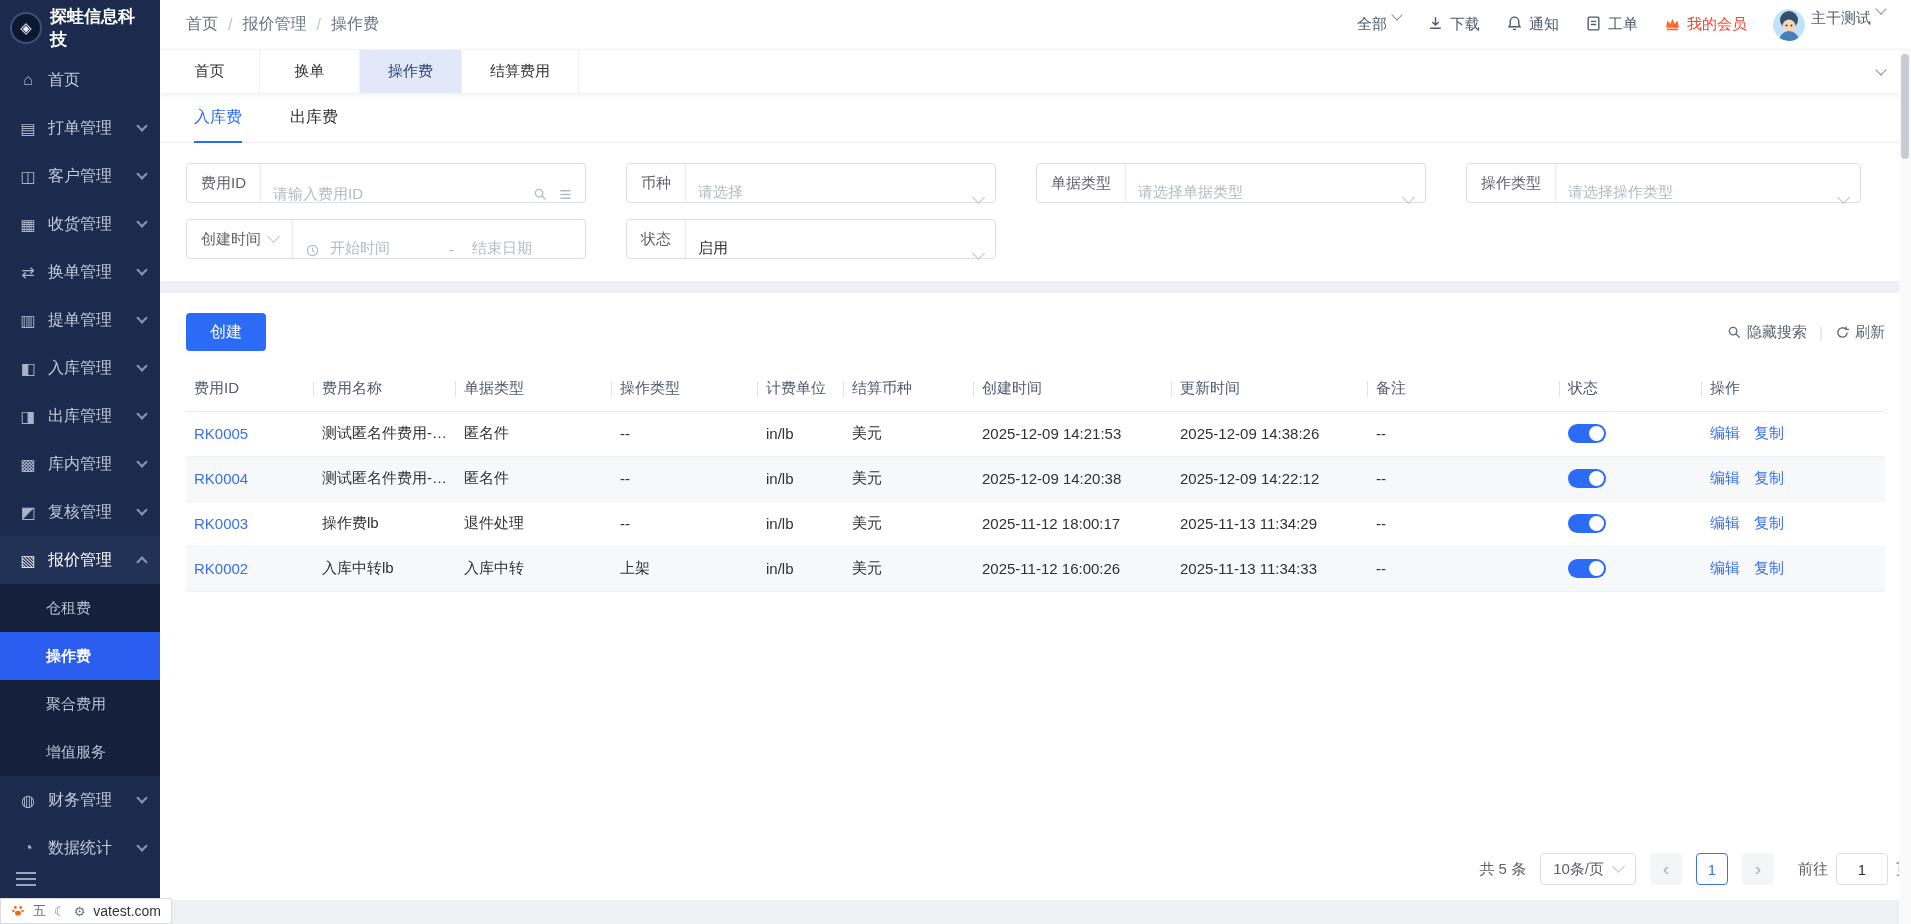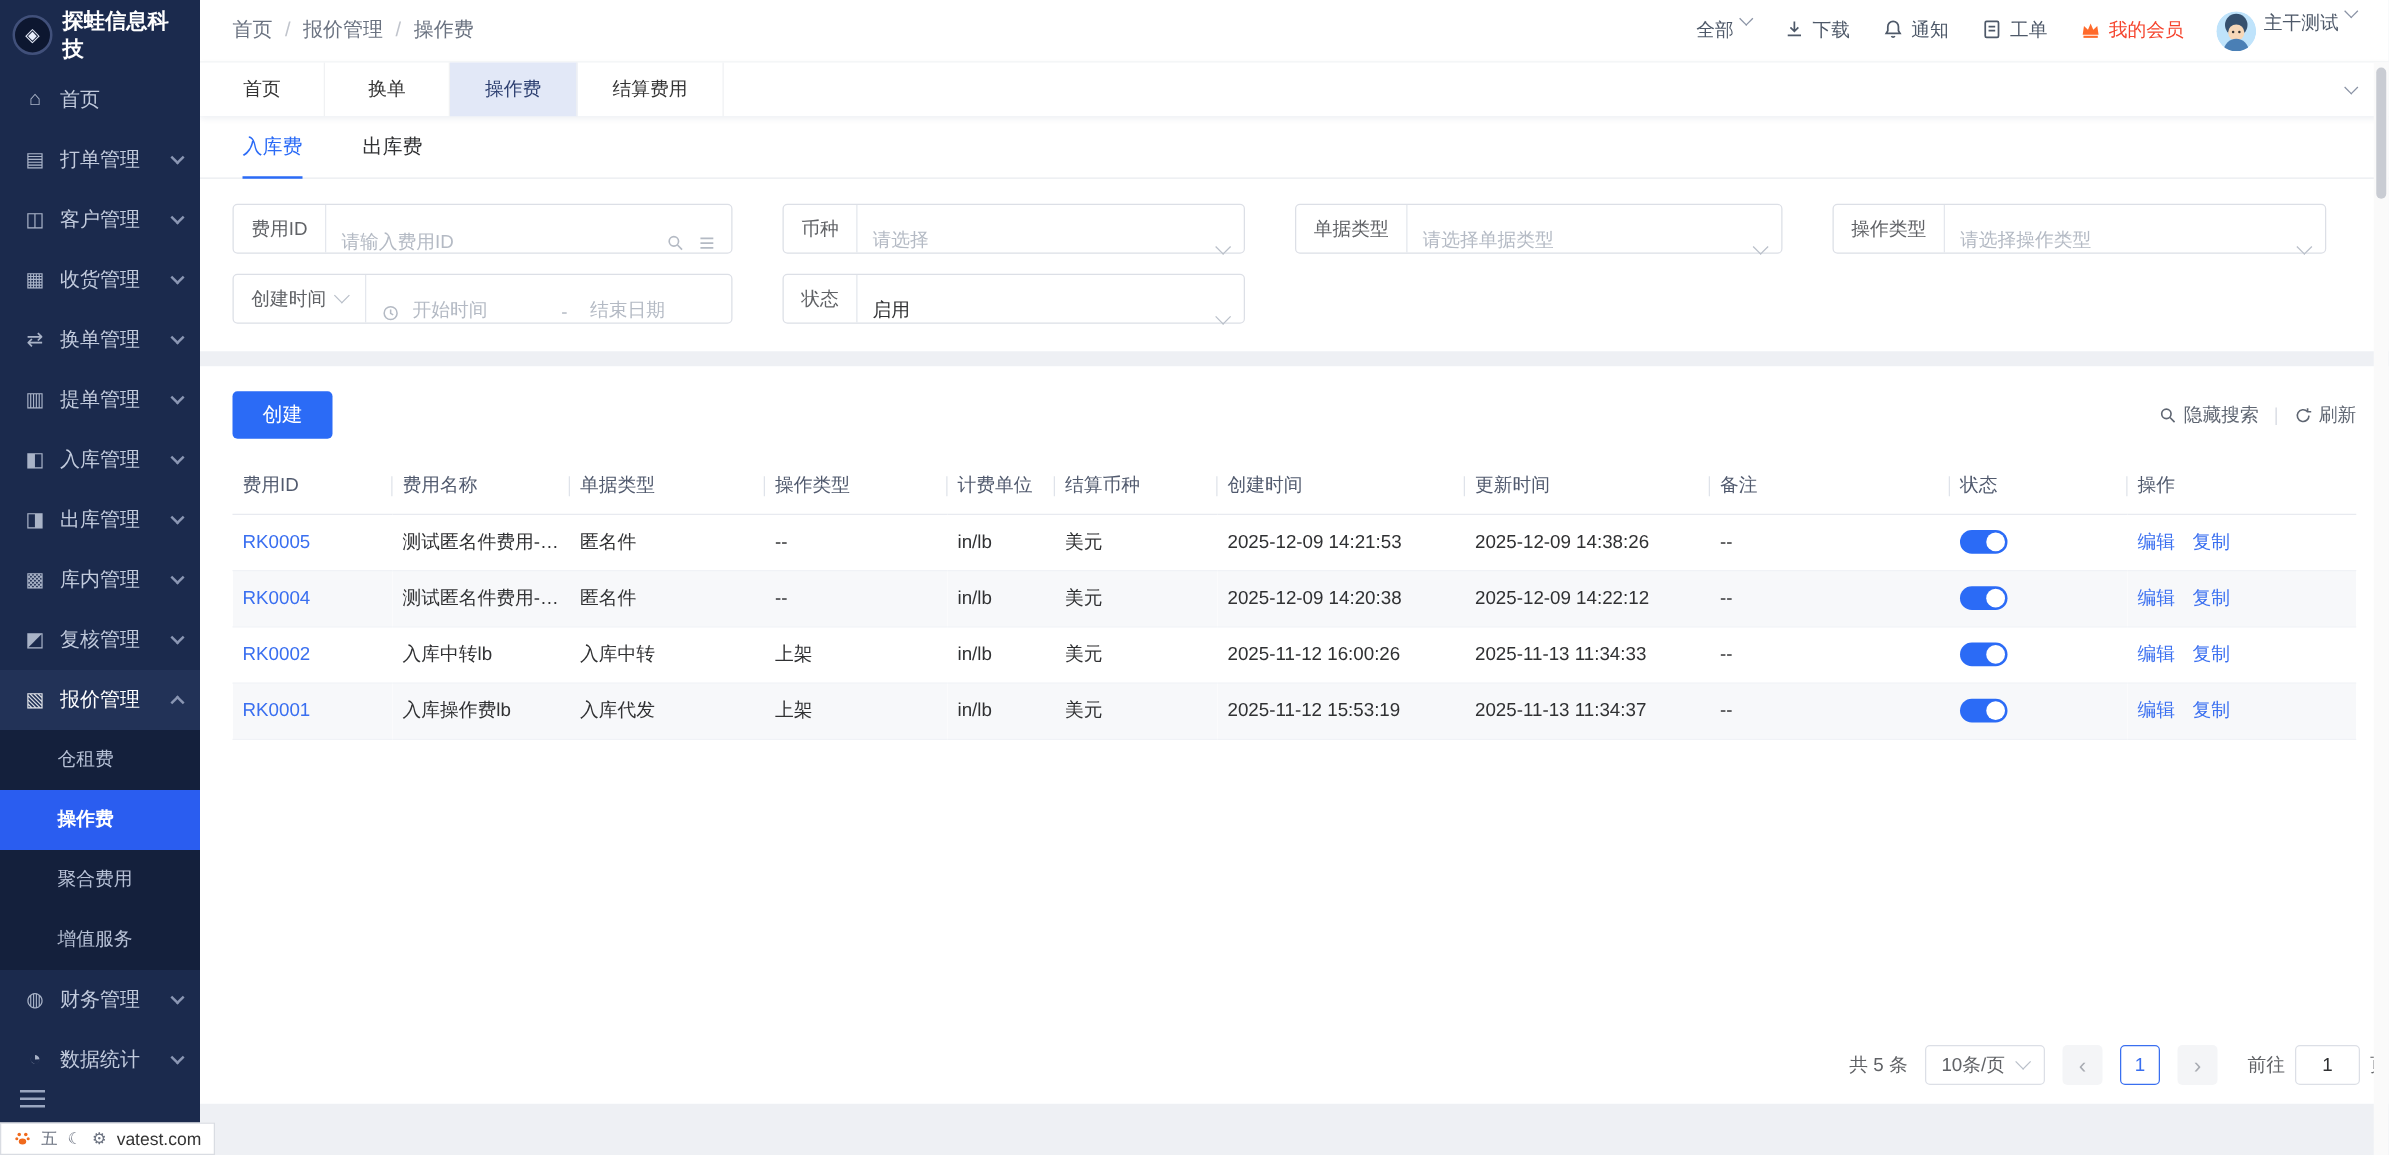--- a/index.html
+++ b/index.html
@@ -35,21 +35,21 @@
   .top-item svg { display:block; }
   .member { color:#f5432c; }
   .avatar { width:32px; height:32px; border-radius:50%; overflow:hidden; flex-shrink:0; }
   .caret { width:8px; height:8px; border-right:1.5px solid #8a93a5; border-bottom:1.5px solid #8a93a5; transform:rotate(45deg); margin-top:-4px; }
   
   .tabsrow { height:44px; background:#fff; display:flex; align-items:stretch; border-top:1px solid #f2f3f5; box-shadow:0 2px 5px rgba(31,45,97,.08); flex-shrink:0; position:relative; z-index:2; }
   .tab { min-width:100px; padding:0 28px; display:flex; align-items:center; justify-content:center; font-size:15px; color:#333; border-right:1px solid #f0f1f3; cursor:pointer; white-space:nowrap; }
   .tab.active { background:#e2e8f7; color:#2f4172; }
   .tabs-collapse { margin-left:auto; align-self:center; margin-right:26px; cursor:pointer; }
   
-  .content { flex:1; min-height:0; display:flex; flex-direction:column; background:#eef0f4; padding-bottom:41px; }
+  .content { flex:1; min-height:0; display:flex; flex-direction:column; background:#eef0f4; padding-bottom:24px; }
   .panel { background:#fff; }
   
   .subtabs { display:flex; gap:48px; padding:0 34px; height:50px; align-items:stretch; border-bottom:1px solid #e9ebf0; }
   .subtab { display:flex; align-items:center; font-size:16px; color:#303133; position:relative; cursor:pointer; }
   .subtab.active { color:#2b6bf6; }
   .subtab.active::after { content:""; position:absolute; left:0; right:0; bottom:-1px; height:2px; background:#2b6bf6; }
   
   .filters { padding:20px 26px 22px; display:flex; flex-direction:column; gap:16px; }
   .frow { display:flex; gap:40px; }
   .fgroup { display:flex; align-items:stretch; border:1px solid #dcdfe6; border-radius:4px; height:40px; background:#fff; }
@@ -408,56 +408,56 @@
                 <td>2025-12-09 14:22:12</td>
                 <td>--</td>
                 <td>
                   <div class="toggle"></div>
                 </td>
                 <td class="actions">
                   <a class="link">编辑</a><a class="link">复制</a>
                 </td>
               </tr>
 
+              <tr>
+                <td><a class="link">RK0003</a></td>
+                <td>操作费lb</td>
+                <td>退件处理</td>
+                <td>--</td>
+                <td>in/lb</td>
+                <td>美元</td>
+                <td>2025-11-12 18:00:17</td>
+                <td>2025-11-13 11:34:29</td>
+                <td>--</td>
+                <td>
+                  <div class="toggle"></div>
+                </td>
+                <td class="actions">
+                  <a class="link">编辑</a><a class="link">复制</a>
+                </td>
+              </tr>
 
               <tr>
                 <td><a class="link">RK0002</a></td>
                 <td>入库中转lb</td>
                 <td>入库中转</td>
                 <td>上架</td>
                 <td>in/lb</td>
                 <td>美元</td>
                 <td>2025-11-12 16:00:26</td>
                 <td>2025-11-13 11:34:33</td>
                 <td>--</td>
                 <td>
                   <div class="toggle"></div>
                 </td>
                 <td class="actions">
                   <a class="link">编辑</a><a class="link">复制</a>
                 </td>
               </tr>
 
-              <tr>
-                <td><a class="link">RK0001</a></td>
-                <td>入库操作费lb</td>
-                <td>入库代发</td>
-                <td>上架</td>
-                <td>in/lb</td>
-                <td>美元</td>
-                <td>2025-11-12 15:53:19</td>
-                <td>2025-11-13 11:34:37</td>
-                <td>--</td>
-                <td>
-                  <div class="toggle"></div>
-                </td>
-                <td class="actions">
-                  <a class="link">编辑</a><a class="link">复制</a>
-                </td>
-              </tr>
             </tbody>
         </table>
       </div>
 
       <div class="pagination">
         <span>共 5 条</span>
         <span class="psize">
           <span>10条/页</span>
           <span class="fcaret"></span>
         </span>

